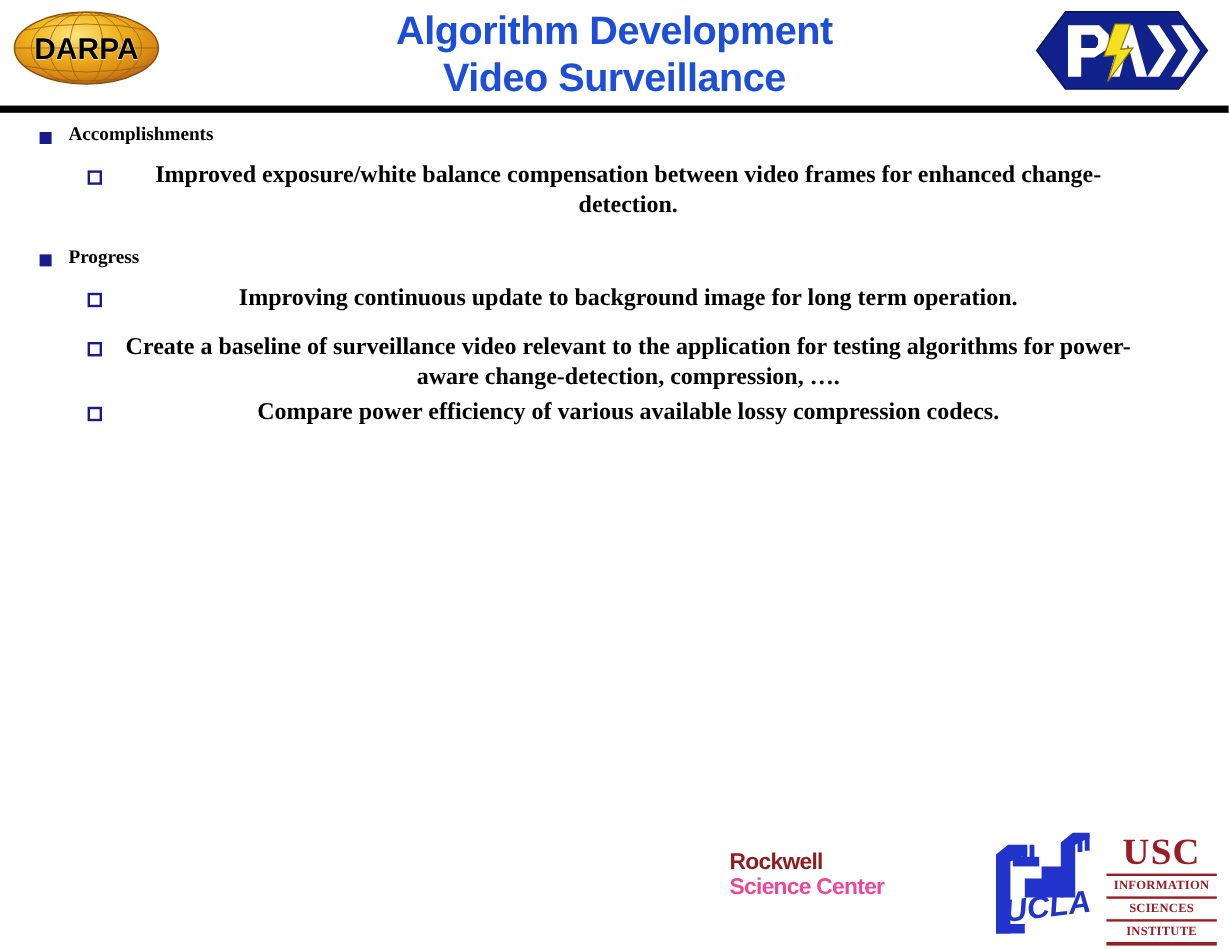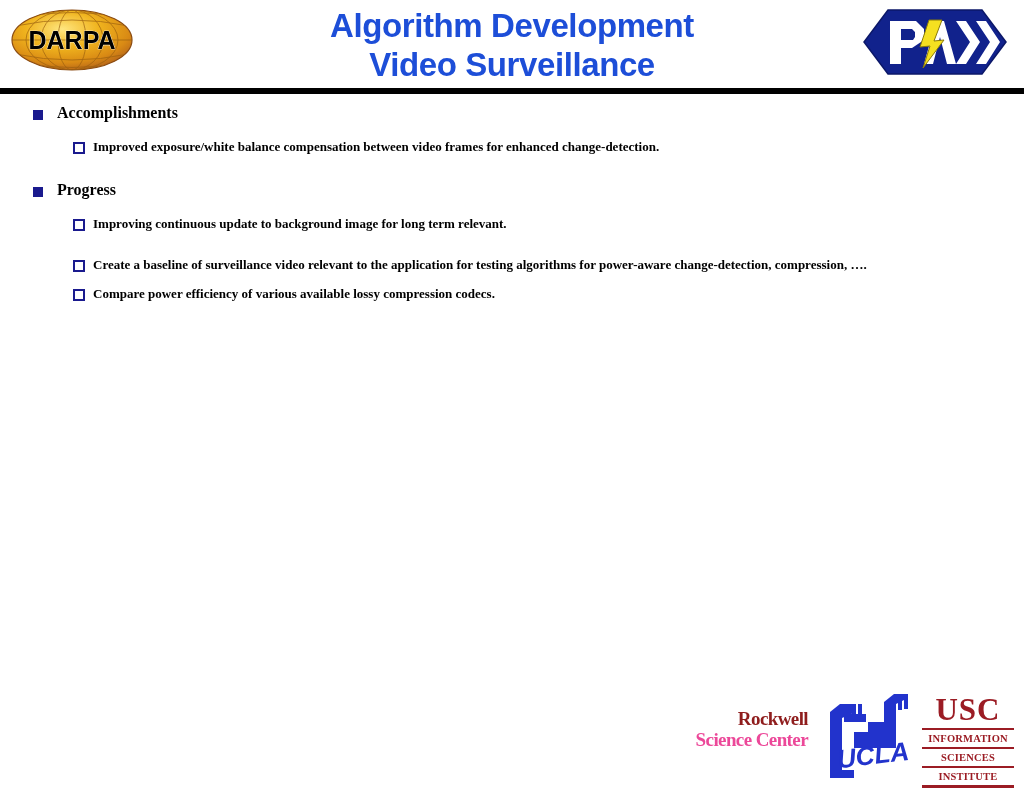--- a/index.html
+++ b/index.html
@@ -110,41 +110,42 @@
     width: 8px;
     height: 8px;
     border: 2px solid #1a1a8e;
     background: transparent;
     box-sizing: content-box;
   }
   .bullet-l2 > .l2-text {
     display: block;
     font-family: "Liberation Serif", "DejaVu Serif", serif;
     font-weight: bold;
-    font-size: 13px;
+    font-size: 20px;
     line-height: 25px;
     color: #000000;
+    text-align: center;
   }
 
   
   #footer-logos {
     position: absolute;
     left: 0;
     top: 690px;
     width: 1024px;
     height: 101px;
   }
 
   #rockwell-logo {
     position: absolute;
     left: 608px;
     top: 18px;
     width: 200px;
-    text-align: right;
-    font-family: Liberation Serif, serif;
+    text-align: left;
+    font-family: Liberation Sans, sans-serif;
     font-weight: bold;
     letter-spacing: -0.6px;
   }
   #rockwell-logo .rockwell-word {
     display: block;
     color: #8f1d1d;
     font-size: 19px;
     line-height: 21px;
   }
   #rockwell-logo .science-center-word {
@@ -265,21 +266,21 @@
     </div>
   </div>
 
   <div class="bullet-l1">
     <span class="marker"></span>
     <span class="l1-text">Progress</span>
   </div>
   <div class="sub-list">
     <div class="bullet-l2">
       <span class="marker"></span>
-      <span class="l2-text">Improving continuous update to background image for long term relevant.</span>
+      <span class="l2-text">Improving continuous update to background image for long term operation.</span>
     </div>
   </div>
 
   <div class="sub-list">
     <div class="bullet-l2">
       <span class="marker"></span>
       <span class="l2-text">Create a baseline of surveillance video relevant to the application for testing algorithms for power-aware change-detection, compression, ….</span>
     </div>
     <div class="bullet-l2">
       <span class="marker"></span>

